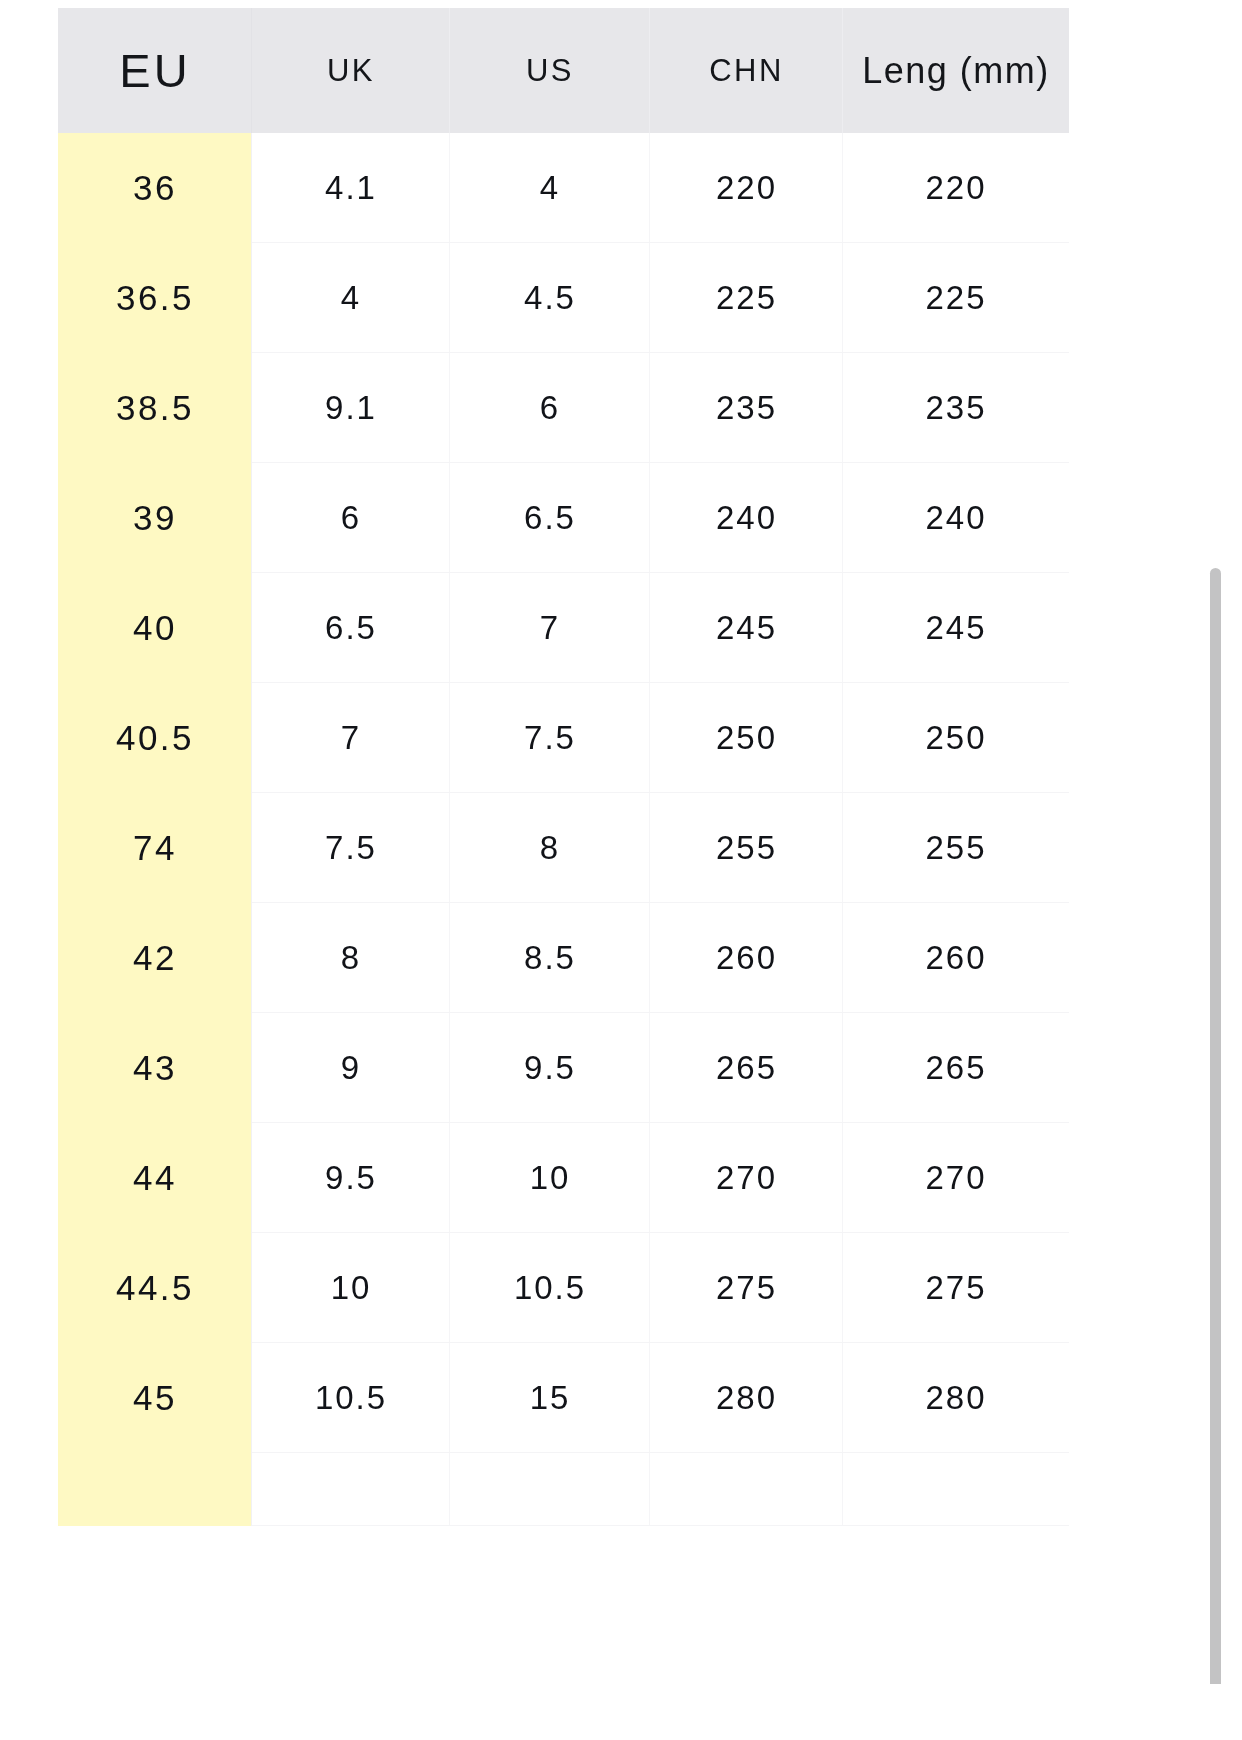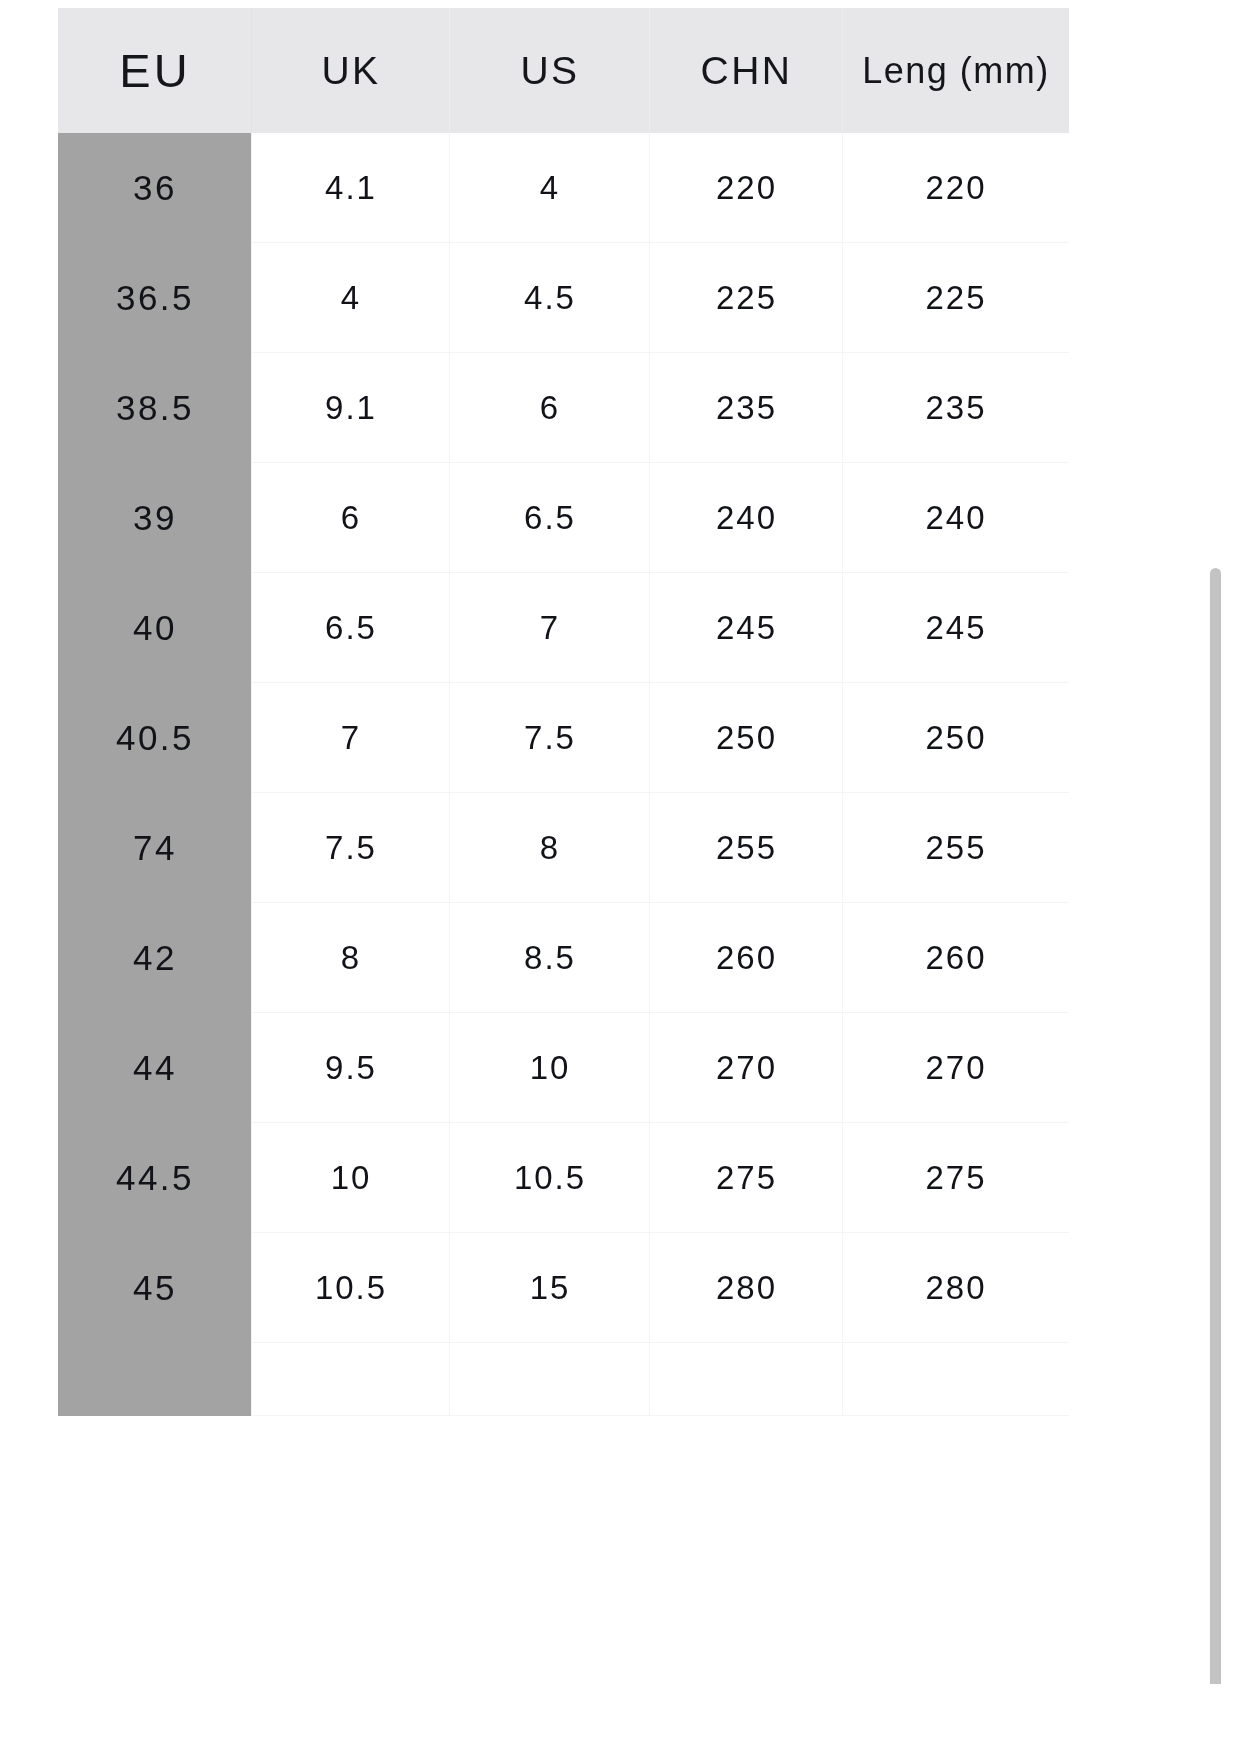--- a/index.html
+++ b/index.html
@@ -42,21 +42,21 @@
   
   #size-table thead th {
     background: #e7e7ea;
     border: none;
     padding: 0;
     height: 125px;
     vertical-align: middle;
     text-align: center;
     font-weight: 400;
     color: #14161a;
-    font-size: 39px;
+    font-size: 31px;
     letter-spacing: 2.5px;
     box-shadow: inset -1px 0 0 #ededf0;
   }
   #size-table thead th.h-eu {
     font-size: 47px;
     letter-spacing: 3px;
     box-shadow: inset -1px 0 0 #e2e2e6;
   }
   #size-table thead th.h-len {
     font-size: 36px;
@@ -71,21 +71,21 @@
     text-align: center;
     vertical-align: middle;
     font-size: 33px;
     color: #111318;
     letter-spacing: 2px;
     background: #ffffff;
     border-bottom: 1px solid #f4f4f6;
     box-shadow: inset -1px 0 0 #f5f5f7;
   }
   #size-table tbody td.col-eu {
-    background: #a3a3a3;
+    background: #fef9c3;
     font-size: 35px;
     letter-spacing: 2.5px;
     border-bottom: none;
     box-shadow: inset -1px 0 0 #f1f1f4;
   }
   #size-table tbody td.col-len {
     box-shadow: none;
   }
   #size-table tbody tr.partial td {
     height: 72px;
@@ -183,20 +183,27 @@
           <td class="col-len">255</td>
         </tr>
         <tr>
           <td class="col-eu">42</td>
           <td class="col-uk">8</td>
           <td class="col-us">8.5</td>
           <td class="col-chn">260</td>
           <td class="col-len">260</td>
         </tr>
         <tr>
+          <td class="col-eu">43</td>
+          <td class="col-uk">9</td>
+          <td class="col-us">9.5</td>
+          <td class="col-chn">265</td>
+          <td class="col-len">265</td>
+        </tr>
+        <tr>
           <td class="col-eu">44</td>
           <td class="col-uk">9.5</td>
           <td class="col-us">10</td>
           <td class="col-chn">270</td>
           <td class="col-len">270</td>
         </tr>
         <tr>
           <td class="col-eu">44.5</td>
           <td class="col-uk">10</td>
           <td class="col-us">10.5</td>

